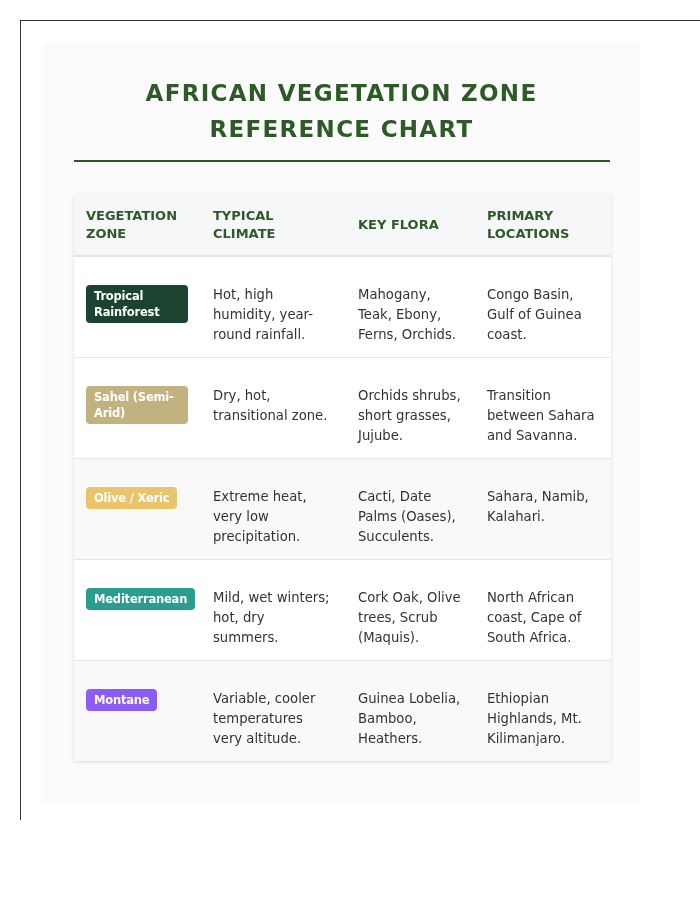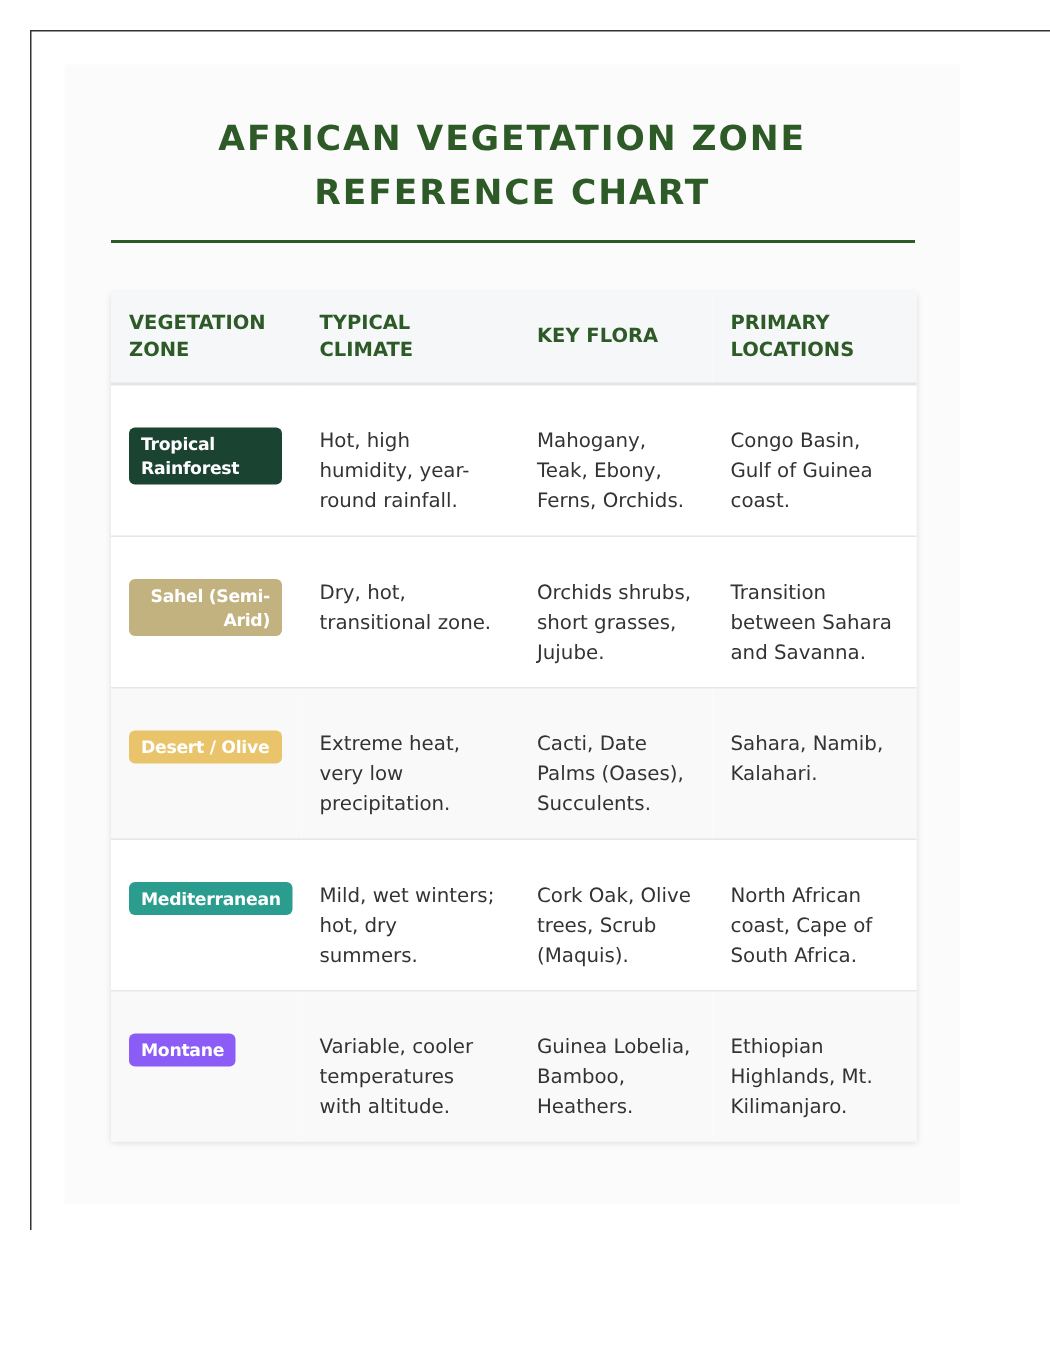--- a/index.html
+++ b/index.html
@@ -54,40 +54,40 @@
           </tr>
         </thead>
         <tbody>
           <tr class="plain">
             <td><span class="badge wide" style="background: rgb(27, 67, 50);">Tropical Rainforest</span></td>
             <td>Hot, high humidity, year-round rainfall.</td>
             <td>Mahogany, Teak, Ebony, Ferns, Orchids.</td>
             <td>Congo Basin, Gulf of Guinea coast.</td>
           </tr>
           <tr class="plain">
-            <td><span class="badge wide" style="background: rgb(194, 178, 128); text-align: right;">Sahel (Semi-Arid)</span></td>
+            <td><span class="badge wide" style="background: rgb(194, 178, 128);">Sahel (Semi-Arid)</span></td>
             <td>Dry, hot, transitional zone.</td>
             <td>Orchids shrubs, short grasses, Jujube.</td>
             <td>Transition between Sahara and Savanna.</td>
           </tr>
           <tr class="alt">
-            <td><span class="badge" style="background: rgb(233, 196, 106);">Desert / Olive</span></td>
+            <td><span class="badge" style="background: rgb(233, 196, 106);">Olive / Xeric</span></td>
             <td>Extreme heat, very low precipitation.</td>
             <td>Cacti, Date Palms (Oases), Succulents.</td>
             <td>Sahara, Namib, Kalahari.</td>
           </tr>
           <tr class="plain">
             <td><span class="badge" style="background: rgb(42, 157, 143);">Mediterranean</span></td>
             <td>Mild, wet winters; hot, dry summers.</td>
             <td>Cork Oak, Olive trees, Scrub (Maquis).</td>
             <td>North African coast, Cape of South Africa.</td>
           </tr>
           <tr class="alt">
             <td><span class="badge" style="background: #8b5cf6;">Montane</span></td>
-            <td>Variable, cooler temperatures with altitude.</td>
+            <td>Variable, cooler temperatures very altitude.</td>
             <td>Guinea Lobelia, Bamboo, Heathers.</td>
             <td>Ethiopian Highlands, Mt. Kilimanjaro.</td>
           </tr>
         </tbody>
       </table>
     </div>
   </div>
 </div>
 
 </body></html>

